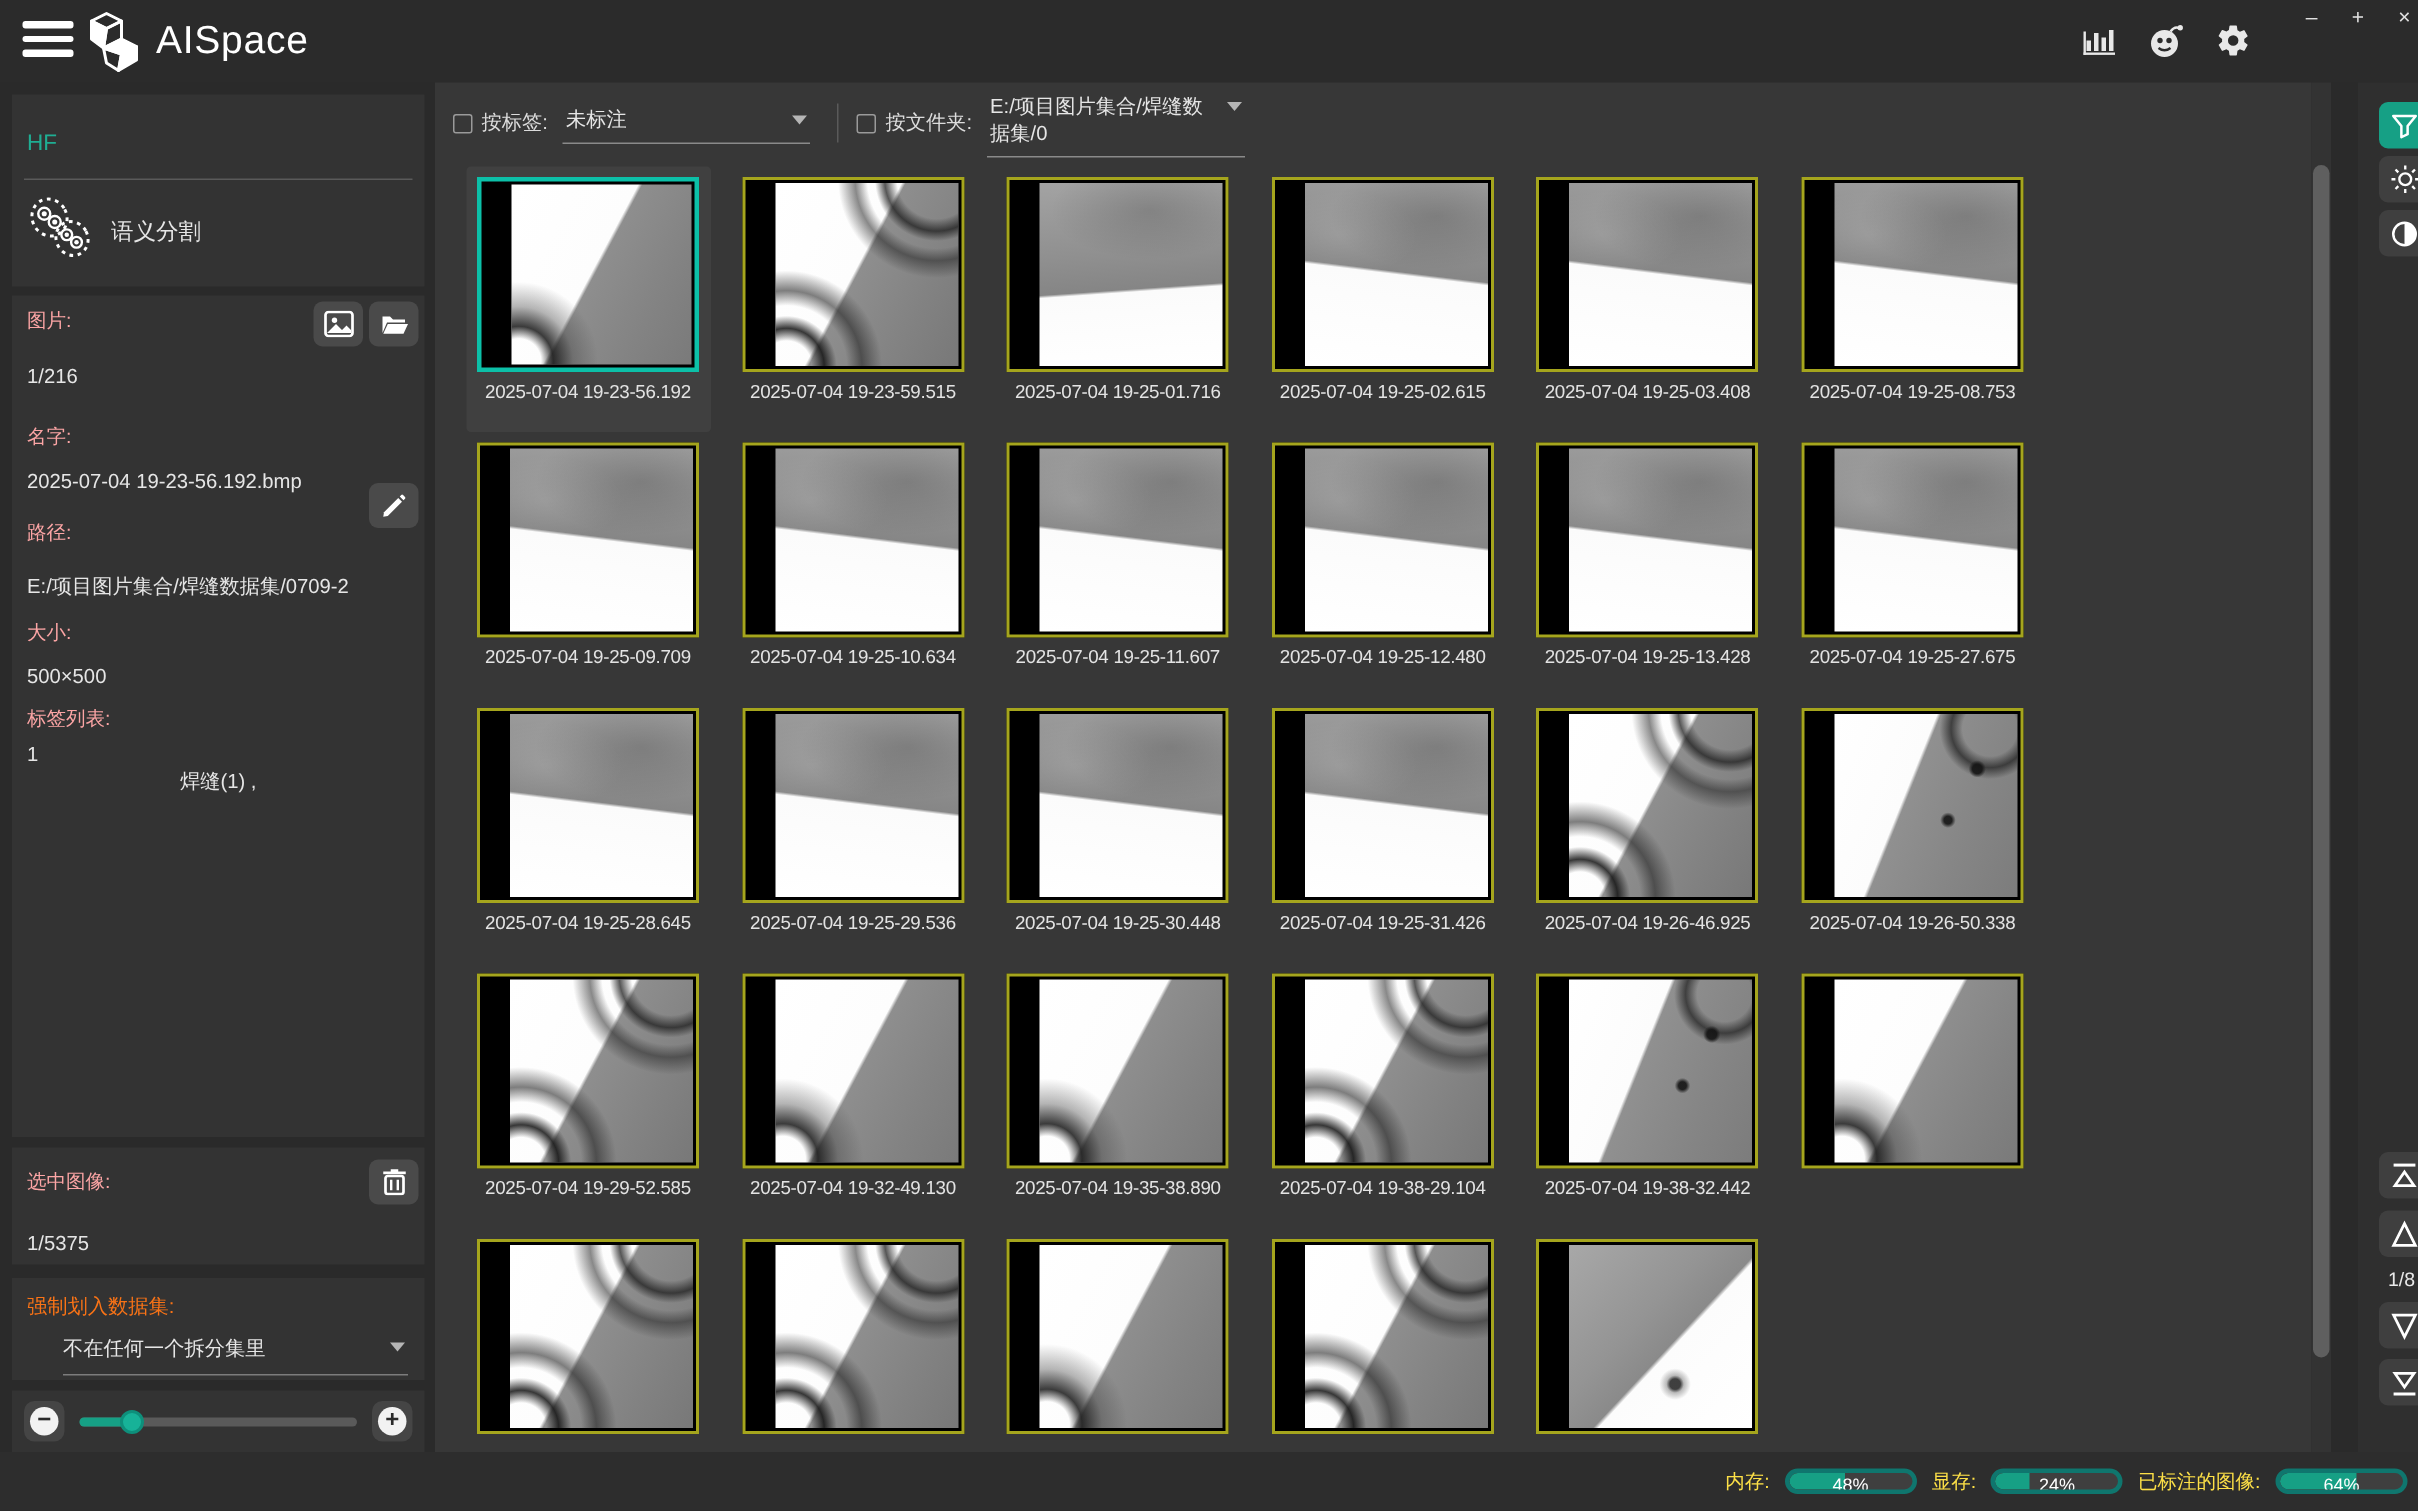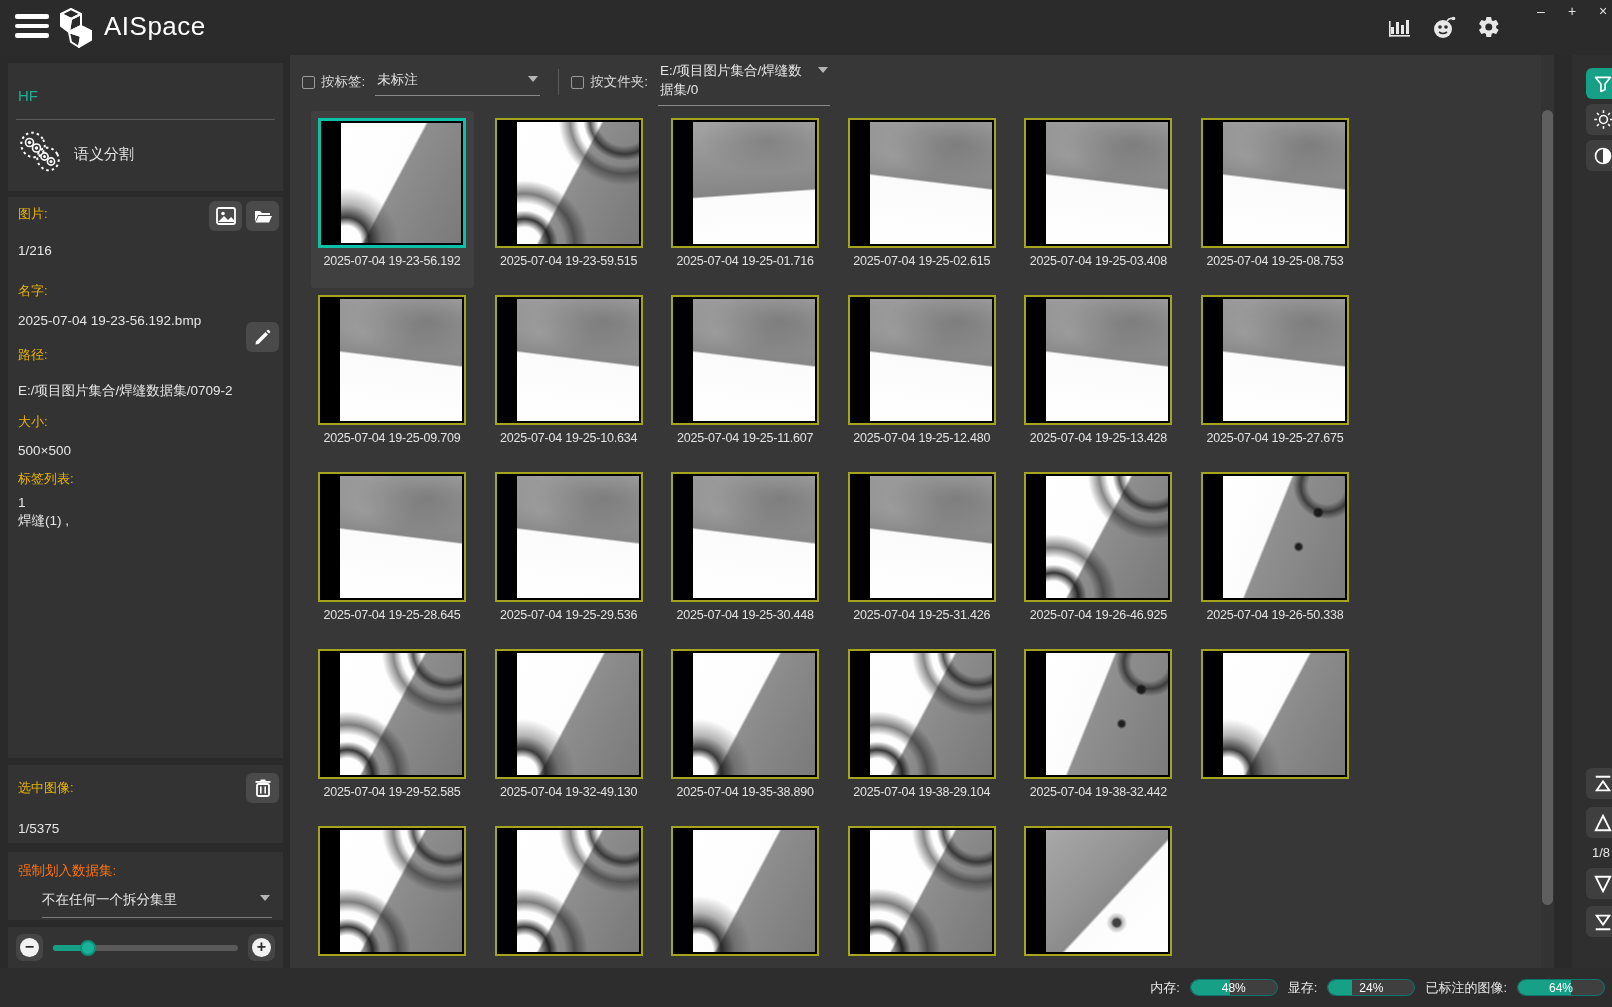--- a/index.html
+++ b/index.html
@@ -18,21 +18,21 @@
   .nav .tab.active::after { content:""; position:absolute; left:12px; right:12px; bottom:6px; height:3px; background:#18ab8e; }
   .nav .tab.underlined::after { content:""; position:absolute; left:16px; right:16px; bottom:11px; height:1.5px; background:#c9c9c9; }
   .top-icons { position:absolute; left:1386px; top:14px; display:flex; gap:19px; align-items:center; }
   .top-icon { width:26px; height:26px; display:flex; align-items:center; justify-content:center; cursor:pointer; }
   .win-controls { position:absolute; left:1533px; top:2px; display:flex; gap:15px; }
   .win-btn { width:16px; text-align:center; font-size:14px; color:#e0e0e0; cursor:pointer; line-height:18px; }
 
   
   .sidebar { position:absolute; left:0; top:55px; width:290px; height:913px; background:#2a2a2a; }
   .panel { position:absolute; left:8px; width:275px; background:#333333; }
-  .lbl { color:#eab308; font-size:13px; }
+  .lbl { color:#fca5a5; font-size:13px; }
   .val { color:#e6e6e6; font-size:13.5px; }
   .panel-head { top:8px; height:128px; }
   .project-name { position:absolute; left:10px; top:24px; color:#1fae93; font-size:15px; }
   .head-divider { position:absolute; left:8px; right:8px; top:56px; height:1px; background:#5a5a5a; }
   .mode-row { position:absolute; left:10px; top:68px; display:flex; align-items:center; gap:12px; }
   .mode-label { font-size:15px; color:#e6e6e6; }
   .panel-info  { top:142px; height:561px; padding:8px 10px; }
   .icon-btn { width:33px; height:30px; background:#4a4a4a; border:none; border-radius:6px;
     display:flex; align-items:center; justify-content:center; cursor:pointer; }
   .info-btns { position:absolute; right:4px; top:4px; display:flex; gap:4px; }
@@ -101,22 +101,22 @@
   .vscroll .vthumb { position:absolute; left:1px; width:11px; top:55px; height:795px; background:#5f5f5f; border-radius:6px; cursor:pointer; }
   .rtools { position:absolute; left:1554px; top:55px; width:58px; height:913px; background:#2f2f2f;margin-left:18px; }
   .tool-btn { position:absolute; left:14px; width:34px; height:31px; border:none; border-radius:6px;
     background:#3f3f3f; display:flex; align-items:center; justify-content:center; cursor:pointer; }
   .tool-btn.active { background:#16a085; }
   .page-indicator { position:absolute; left:0; width:58px; text-align:center; font-size:13px; color:#e8e8e8; }
 
   
   .statusbar { position:absolute; left:0; top:968px; width:1612px; height:39px; background:#2d2d2d;
     display:flex; align-items:center; justify-content:flex-end; gap:10px; padding-right:7px; }
-  .sb-label { font-size:13px; color:#e5e5e5; }
-  .pbar { position:relative; width:88px; height:17px; background:#3f3f3f; border:1px solid #0f766e; border-radius:9px; overflow:hidden; }
+  .sb-label { font-size:13px; color:#fde047; }
+  .pbar { position:relative; width:88px; height:17px; background:#3f3f3f; border:3px solid #0f766e; border-radius:9px; overflow:hidden; }
   .pbar .pfill { position:absolute; left:0; top:0; bottom:0; background:#16a085; border-radius:9px 0 0 9px; }
   .pbar .ptext { position:absolute; left:0; right:0; top:1px; text-align:center; font-size:12px; color:#fff; }
 </style>
 </head>
 <body>
 
 <div class="window">
 
   <header class="topbar">
     <div class="hamburger">
@@ -228,21 +228,21 @@
         <svg width="17" height="17" viewBox="0 0 17 17">
           <path d="M2 12.5 L11.5 3 L14 5.5 L4.5 15 L1.5 15.5 Z" fill="#fff"></path>
           <path d="M12.5 2 L15 4.5 L16 3.5 Q16.6 2.9 16 2.3 L14.7 1 Q14.1 0.4 13.5 1 Z" fill="#fff"></path>
         </svg>
       </button>
       <div class="val" style="margin-top:18px;">E:/项目图片集合/焊缝数据集/0709-2</div>
       <div class="lbl" style="margin-top:13px;">大小:</div>
       <div class="val" style="margin-top:12px;">500×500</div>
       <div class="lbl" style="margin-top:12px;">标签列表:</div>
       <div class="val" style="margin-top:7px;">1</div>
-      <div class="val" style="margin-top:2px;">焊缝(1) ,</div>
+      <div class="val" style="margin-top:2px;text-align:center;">焊缝(1) ,</div>
     </div>
 
     <div class="panel panel-selected">
       <button class="icon-btn trash-btn">
         <svg width="16" height="18" viewBox="0 0 16 18">
           <rect x="2" y="5" width="12" height="12" rx="1.5" fill="none" stroke="#fff" stroke-width="1.8"></rect>
           <rect x="0.5" y="2" width="15" height="1.8" fill="#fff"></rect>
           <rect x="5.5" y="0.5" width="5" height="2" fill="#fff"></rect>
           <rect x="5" y="7.5" width="1.6" height="7" fill="#fff"></rect>
           <rect x="9.4" y="7.5" width="1.6" height="7" fill="#fff"></rect>

